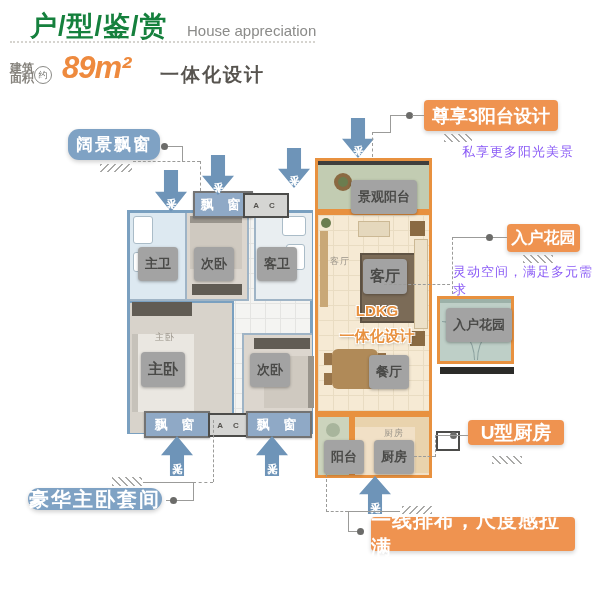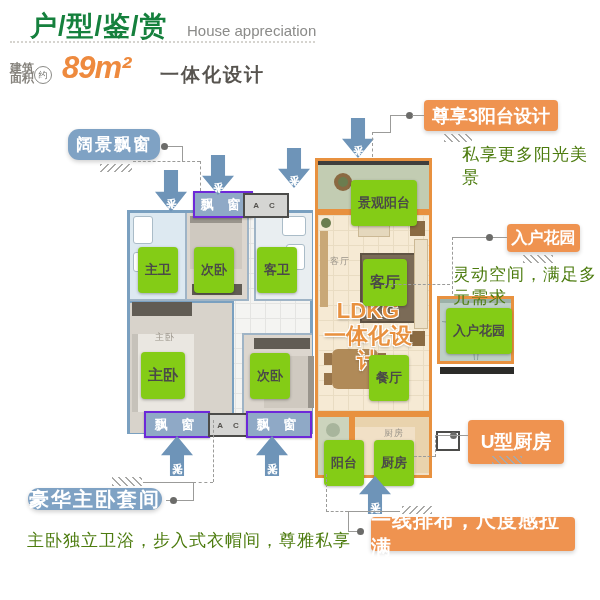--- a/index.html
+++ b/index.html
@@ -15,39 +15,39 @@
           font-size:9px;color:#6a6a66;display:flex;align-items:center;justify-content:center;}
   .areaval{font-size:31px;font-weight:bold;font-style:italic;color:#ee8a3e;letter-spacing:-1px;}
   .laytxt{font-size:19px;font-weight:600;color:#57544f;letter-spacing:2px;}
   
   .obox{background:#ef9350;color:#fff;font-weight:bold;border-radius:4px;
         display:flex;align-items:center;justify-content:center;
         box-shadow:0 2px 4px rgba(0,0,0,.18);}
   .bbox{background:#7fa2c4;color:#fff;font-weight:bold;border-radius:11px;
         display:flex;align-items:center;justify-content:center;
         box-shadow:0 2px 4px rgba(0,0,0,.18);}
-  .sub{font-size:17px;color:#4d7c0f;letter-spacing:1px;}
+  .sub{font-size:13px;color:#8b5cf6;letter-spacing:1px;}
   
   .dot{width:7px;height:7px;border-radius:50%;background:#6b6b69;}
   .lh{height:0;border-top:1.5px solid #9b9b99;}
   .lv{width:0;border-left:1.5px solid #9b9b99;}
   .dh{height:0;border-top:1.5px dashed #9b9b99;}
   .dv{width:0;border-left:1.5px dashed #9b9b99;}
   .sl{background:repeating-linear-gradient(135deg,#a9a9a7 0 1.5px,transparent 1.5px 5px);}
   .bs{background:repeating-linear-gradient(45deg,#a9a9a7 0 1.5px,transparent 1.5px 5px);}
   
   .arr{background:#6e94b8;display:flex;align-items:center;justify-content:center;}
   .arr span{writing-mode:vertical-rl;font-size:10px;font-weight:bold;color:#fff;letter-spacing:1px;}
   .arrd{clip-path:polygon(28% 0,72% 0,72% 52%,100% 52%,50% 100%,0 52%,28% 52%);}
   .arru{clip-path:polygon(50% 0,100% 48%,72% 48%,72% 100%,28% 100%,28% 48%,0 48%);}
   
-  .pill{background:#84cc16;border-radius:4px;padding:14px 7px;font-size:13px;font-weight:bold;
+  .pill{background:#a3a3a3;border-radius:4px;padding:8px 7px;font-size:13px;font-weight:bold;
         color:#4a4a48;box-shadow:0 1px 3px rgba(0,0,0,.3);white-space:nowrap;}
   .pill.lg{font-size:15px;}
-  .tag{background:#8fa9c6;border:2px solid #6d28d9;color:#fff;font-weight:bold;font-size:13px;
+  .tag{background:#8fa9c6;border:2px solid #737373;color:#fff;font-weight:bold;font-size:13px;
        letter-spacing:5px;display:flex;align-items:center;justify-content:center;
        box-shadow:0 1px 2px rgba(0,0,0,.25);}
   .acbox{background:#d5d5d3;border:2px solid #4c4c4a;color:#55534f;font-size:8px;font-weight:bold;
          display:flex;align-items:center;justify-content:center;letter-spacing:4px;}
   .grid-beige{background-image:linear-gradient(#e9dcc2 1px,transparent 1px),
               linear-gradient(90deg,#e9dcc2 1px,transparent 1px);background-size:15px 15px;}
   .grid-gray{background-image:linear-gradient(#e4e4e2 1px,transparent 1px),
              linear-gradient(90deg,#e4e4e2 1px,transparent 1px);background-size:15px 15px;}
   .faint{font-size:9px;color:#9a948a;letter-spacing:1px;}
   .ldkg{font-weight:bold;color:#e8913f;text-align:center;
@@ -123,21 +123,21 @@
     <div class="abs" style="left:22px;top:32px;width:26px;height:16px;background:#c9b288;border:1px solid #a8906a;"></div>
   </div>
   <div class="abs" style="left:437px;top:296px;width:71px;height:62px;border:3px solid #e8913f;background:#becfc7;">
     <div class="abs" style="left:0;top:0;width:71px;height:4px;background:#9cb1a8;"></div>
     <div class="abs" style="left:2px;top:22px;width:32px;height:38px;border-top:1px solid #8aa09e;border-right:1px solid #8aa09e;border-radius:0 100% 0 0;"></div>
     <div class="abs" style="left:37px;top:22px;width:32px;height:38px;border-top:1px solid #8aa09e;border-left:1px solid #8aa09e;border-radius:100% 0 0 0;"></div>
   </div>
   <div class="abs" style="left:440px;top:367px;width:74px;height:7px;background:#2b2b29;"></div>
   <div class="abs" style="left:436px;top:431px;width:20px;height:16px;background:#fff;border:2px solid #4c4c4a;"></div>
 
-  <div class="abs ldkg" style="left:315px;top:298px;width:106px;font-size:22px;line-height:25px;">
+  <div class="abs ldkg" style="left:315px;top:298px;width:106px;font-size:15px;line-height:25px;padding-left:9px;">
     <div>LDKG</div>
     <div>一体化设计</div>
   </div>
 
   <div class="abs faint" style="left:330px;top:255px;">客厅</div>
   <div class="abs faint" style="left:155px;top:331px;">主卧</div>
   <div class="abs faint" style="left:384px;top:427px;">厨房</div>
 
   <div class="abs pill" style="left:138px;top:247px;">主卫</div>
   <div class="abs pill" style="left:194px;top:247px;">次卧</div>
@@ -193,38 +193,37 @@
 
   <div class="abs obox" style="left:507px;top:224px;width:73px;height:28px;font-size:16px;">入户花园</div>
   <div class="abs bs" style="left:523px;top:255px;width:30px;height:8px;"></div>
   <div class="abs sub" style="left:453px;top:263px;">灵动空间，满足多元需求</div>
   <div class="abs dot" style="left:486px;top:234px;"></div>
   <div class="abs lh" style="left:493px;top:237px;width:14px;"></div>
   <div class="abs lh" style="left:452px;top:237px;width:34px;"></div>
   <div class="abs dv" style="left:452px;top:237px;height:57px;"></div>
   <div class="abs dh" style="left:384px;top:284px;width:66px;"></div>
 
-  <div class="abs obox" style="left:468px;top:420px;width:96px;height:44px;font-size:19px;">U型厨房</div>
+  <div class="abs obox" style="left:468px;top:420px;width:96px;height:25px;font-size:19px;">U型厨房</div>
   <div class="abs bs" style="left:492px;top:456px;width:30px;height:8px;"></div>
   <div class="abs dot" style="left:450px;top:432px;"></div>
   <div class="abs lh" style="left:435px;top:435px;width:33px;"></div>
   <div class="abs dv" style="left:435px;top:435px;height:22px;"></div>
   <div class="abs dh" style="left:414px;top:456px;width:21px;"></div>
 
   <div class="abs obox" style="left:371px;top:517px;width:204px;height:34px;font-size:20px;letter-spacing:1px;">一线排布，尺度感拉满</div>
   <div class="abs sl" style="left:402px;top:506px;width:30px;height:8px;"></div>
   <div class="abs dv" style="left:326px;top:474px;height:38px;"></div>
   <div class="abs dh" style="left:326px;top:511px;width:22px;"></div>
   <div class="abs lh" style="left:348px;top:511px;width:52px;"></div>
   <div class="abs lv" style="left:348px;top:511px;height:21px;"></div>
   <div class="abs lh" style="left:348px;top:531px;width:14px;"></div>
   <div class="abs dot" style="left:357px;top:528px;"></div>
 
   <div class="abs bbox" style="left:28px;top:488px;width:134px;height:22px;font-size:20px;letter-spacing:2px;">豪华主卧套间</div>
-  <div class="abs sub" style="left:27px;top:529px;">主卧独立卫浴，步入式衣帽间，尊雅私享</div>
   <div class="abs bs" style="left:112px;top:477px;width:30px;height:9px;"></div>
   <div class="abs lh" style="left:166px;top:500px;width:27px;"></div>
   <div class="abs dot" style="left:170px;top:497px;"></div>
   <div class="abs lv" style="left:193px;top:482px;height:19px;"></div>
   <div class="abs lh" style="left:143px;top:482px;width:50px;"></div>
   <div class="abs dh" style="left:193px;top:482px;width:20px;"></div>
   <div class="abs dv" style="left:213px;top:420px;height:62px;"></div>
 
 </div>
 

